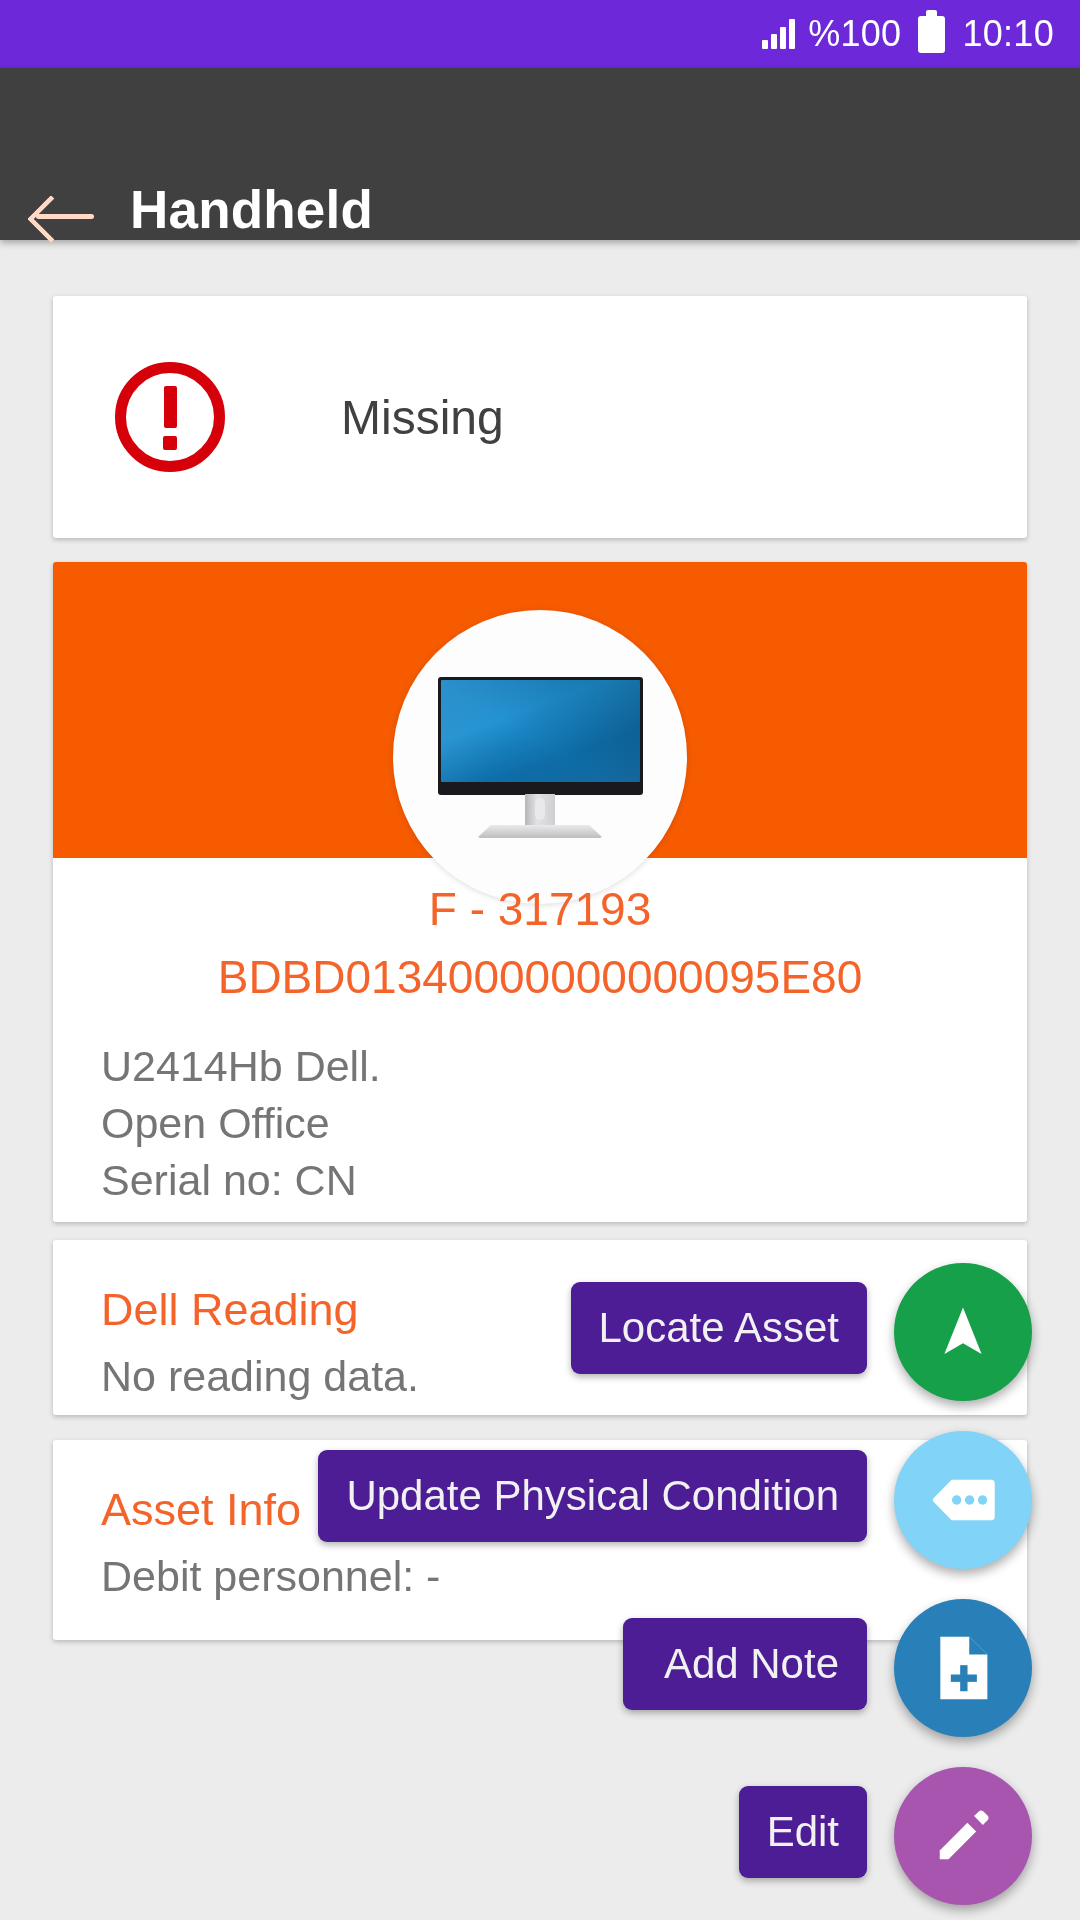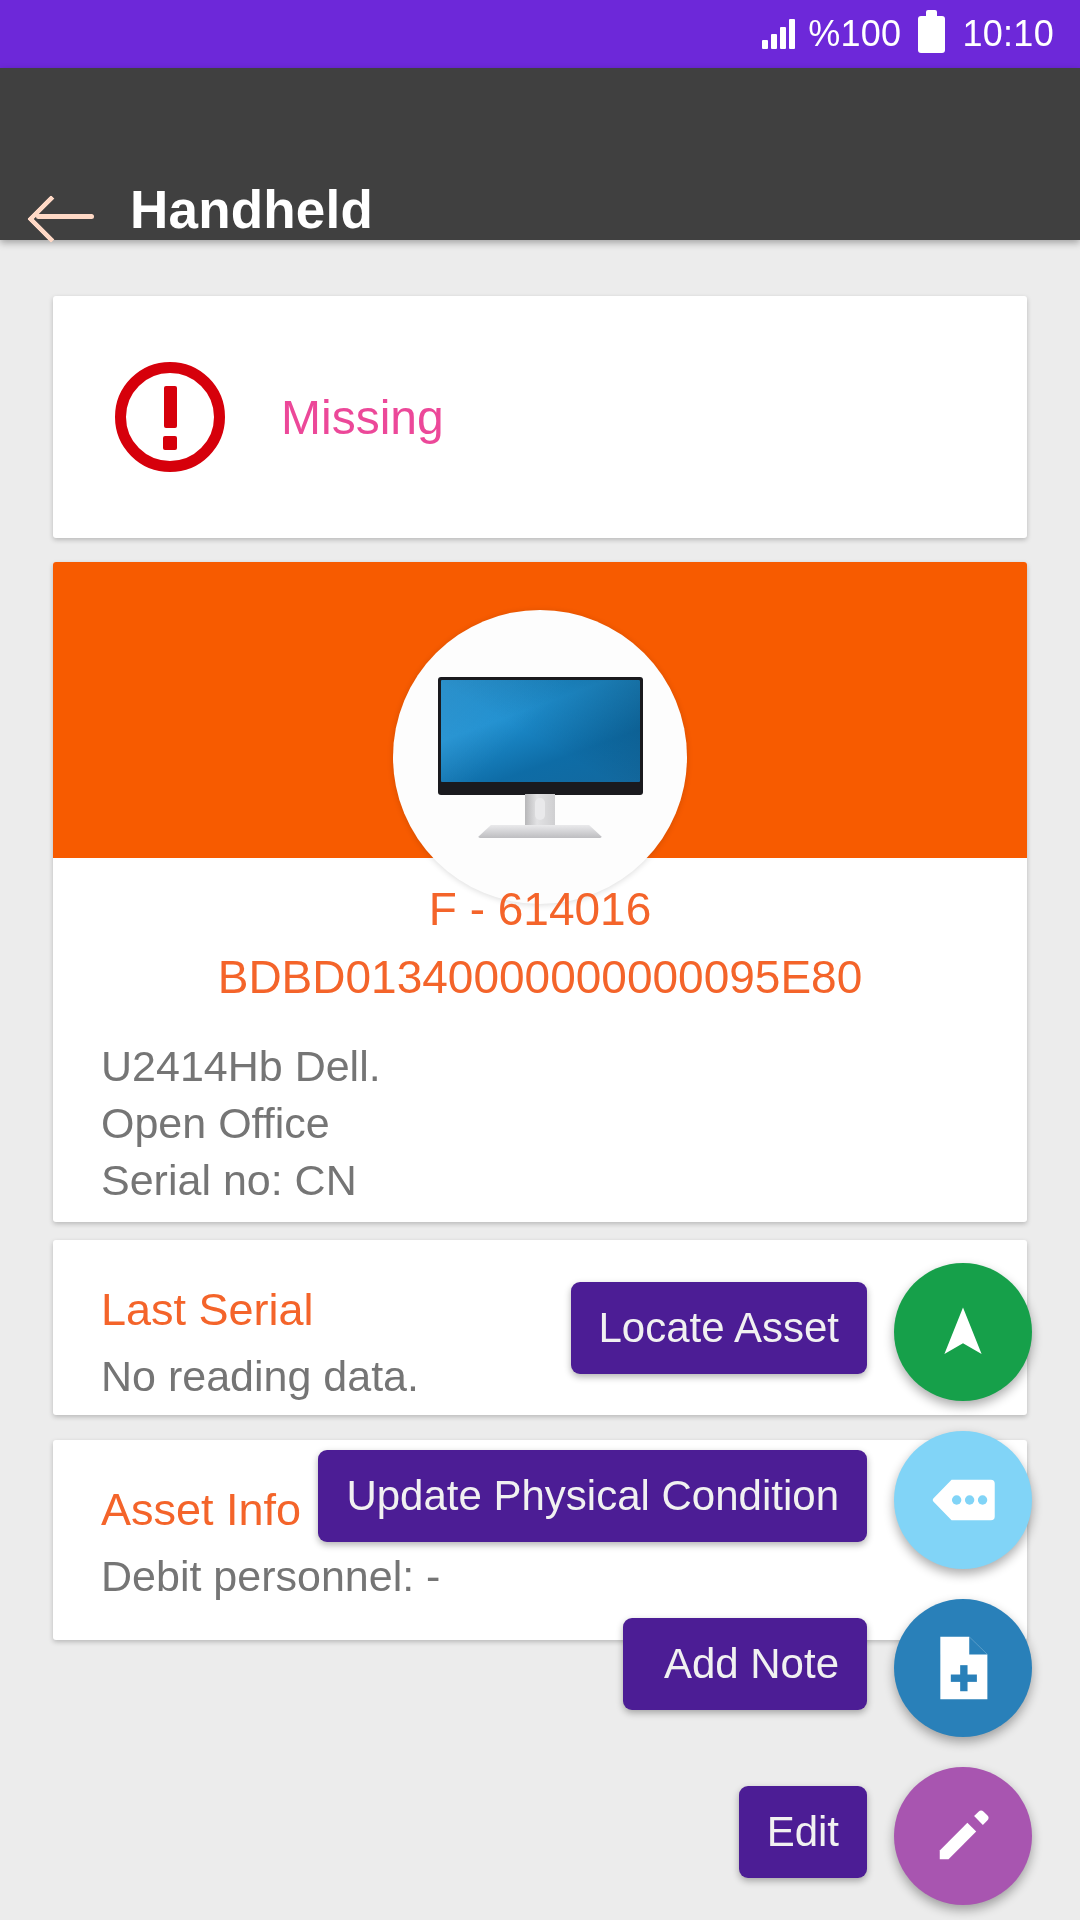--- a/index.html
+++ b/index.html
@@ -68,21 +68,21 @@
     position:absolute; inset:0; border:11px solid #d6000b; border-radius:50%;
   }
   .alert-ico .bar {
     position:absolute; left:50%; top:24px; margin-left:-6.5px;
     width:13px; height:42px; background:#d6000b; border-radius:2px;
   }
   .alert-ico .dot {
     position:absolute; left:50%; top:74px; margin-left:-7px;
     width:14px; height:14px; background:#d6000b; border-radius:2px;
   }
-  .alert-label { margin-left:56px; color:#ec4899; font-size:48px; }
+  .alert-label { margin-left:116px; color:#404040; font-size:48px; }
 
   
   #card-asset { top:322px; height:660px; overflow:hidden; }
   .asset-banner {
     height:296px; background:#f75b00; position:relative;
   }
   .avatar-circle {
     position:absolute; left:50%; margin-left:-147px; top:48px;
     width:294px; height:294px; border-radius:50%;
     background:#fdfdfd; box-shadow:0 1px 6px rgba(0,0,0,.14);
@@ -206,33 +206,33 @@
             <div class="mon-frame">
                 <div class="mon-screen"></div>
               </div>
             <div class="mon-logo"></div>
             <div class="mon-neck"></div>
             <div class="mon-base"></div>
           </div>
         </div>
       </div>
       <div class="asset-body">
-        <div class="asset-id">F - 614016</div>
+        <div class="asset-id">F - 317193</div>
         <div class="asset-rfid">BDBD01340000000000095E80</div>
         <div class="asset-lines">
           <div>U2414Hb Dell.</div>
           <div>Open Office</div>
           <div>Serial no: CN</div>
 
         </div>
       </div>
     </div>
 
     <div class="card" id="card-reading">
-      <div class="sec-title">Last Serial</div>
+      <div class="sec-title">Dell Reading</div>
       <div class="sec-sub">No reading data.</div>
     </div>
 
     <div class="card" id="card-info">
       <div class="sec-title">Asset Info</div>
       <div class="sec-sub">Debit personnel: -</div>
     </div>
 
     <div class="tip" id="tip-locate">Locate Asset</div>
     <div class="tip" id="tip-condition">Update Physical Condition</div>

